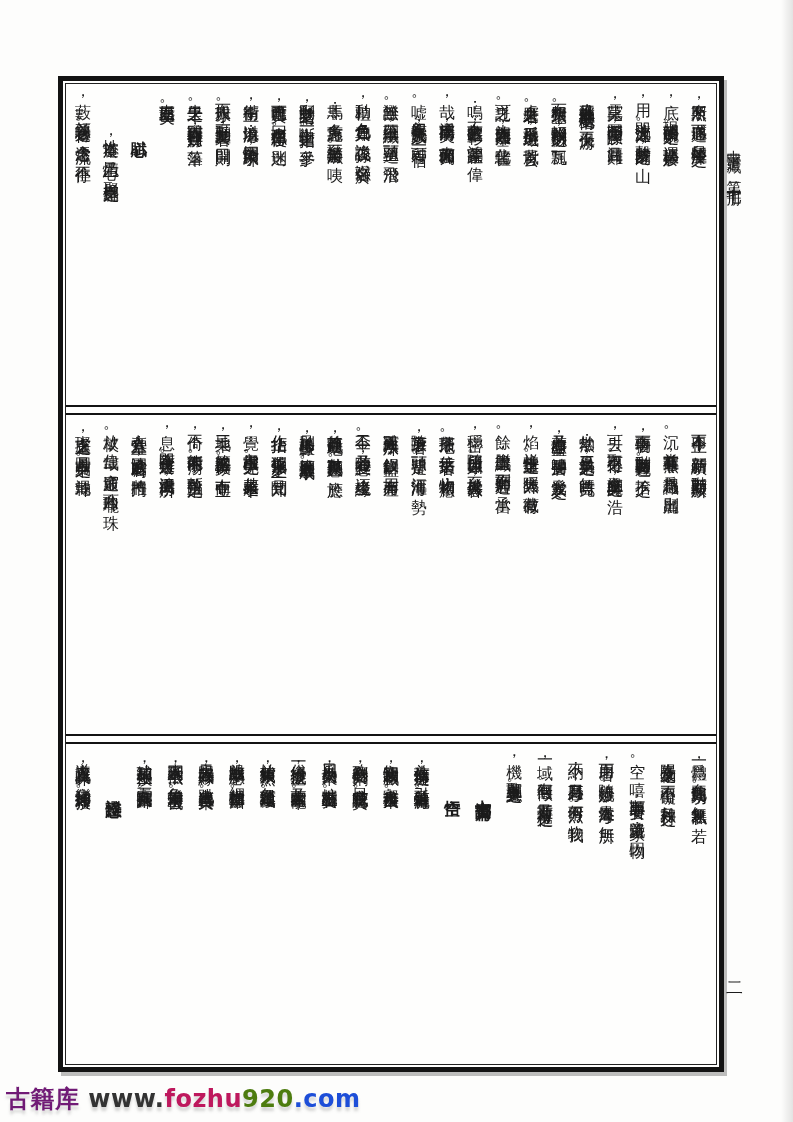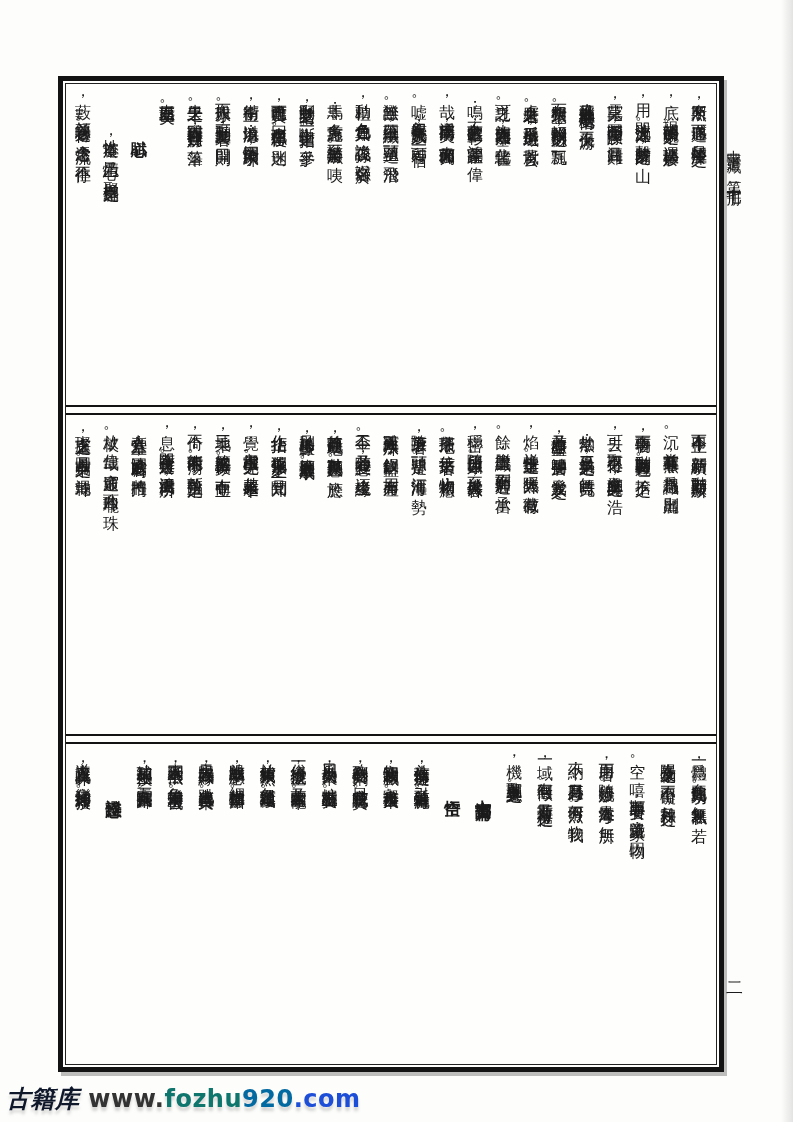--- a/index.html
+++ b/index.html
@@ -136,15 +136,15 @@
         <div class="col">功成卸却娘生襖，五雲宫闕乘風歸。</div>
         <div class="col title" style="padding-top: 36px;">證怪惑</div>
         <div class="col">道人遊戲真三昧，變化神通如狡獪。</div>
       </section>
   </div>
 </div>
 
 <div class="margin-header">中華道藏　第二十七册</div>
 <div class="folio">二</div>
 
-<div class="watermark"><span style="color: #0f172a; font-style: italic;">古籍库 </span><span style="color: rgb(51, 51, 51); text-align: center;">www.</span><span style="color: #0f766e;">fozhu</span><span style="color: #0369a1; margin-top: 19px;">920</span><span style="color: #1d4ed8;">.com</span></div>
+<div class="watermark"><span style="color: #701a75;">古籍库 </span><span style="color: rgb(51, 51, 51); text-align: center;">www.</span><span style="color: #be185d;">fozhu</span><span style="color: #4d7c0f; margin-top: 19px;">920</span><span style="color: #1d4ed8;">.com</span></div>
 
 <div class="scan-edge"></div>
 
 </body></html>

